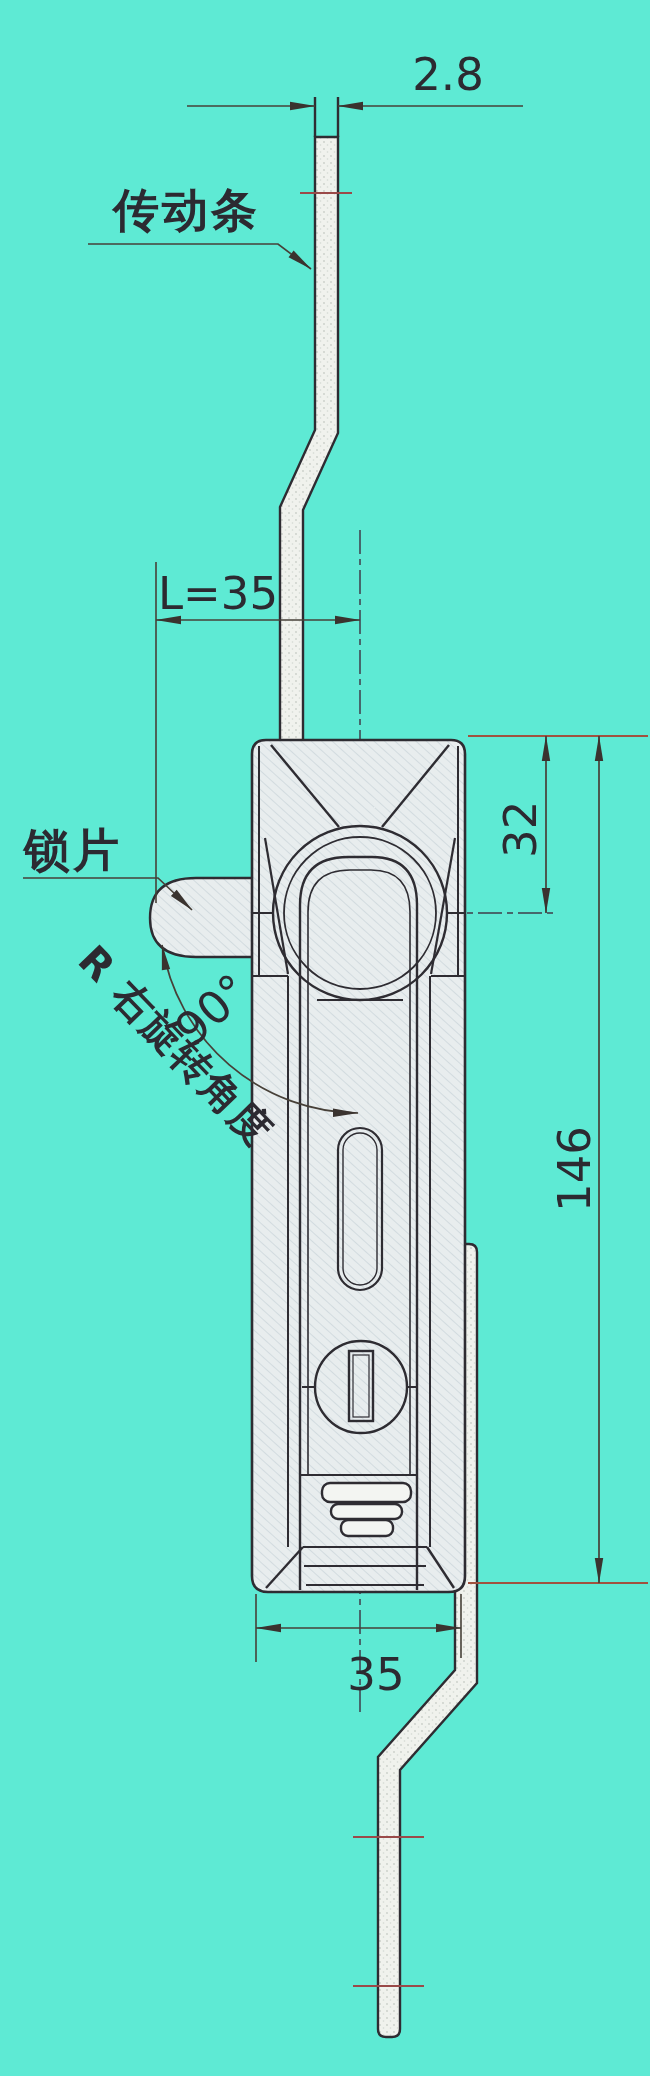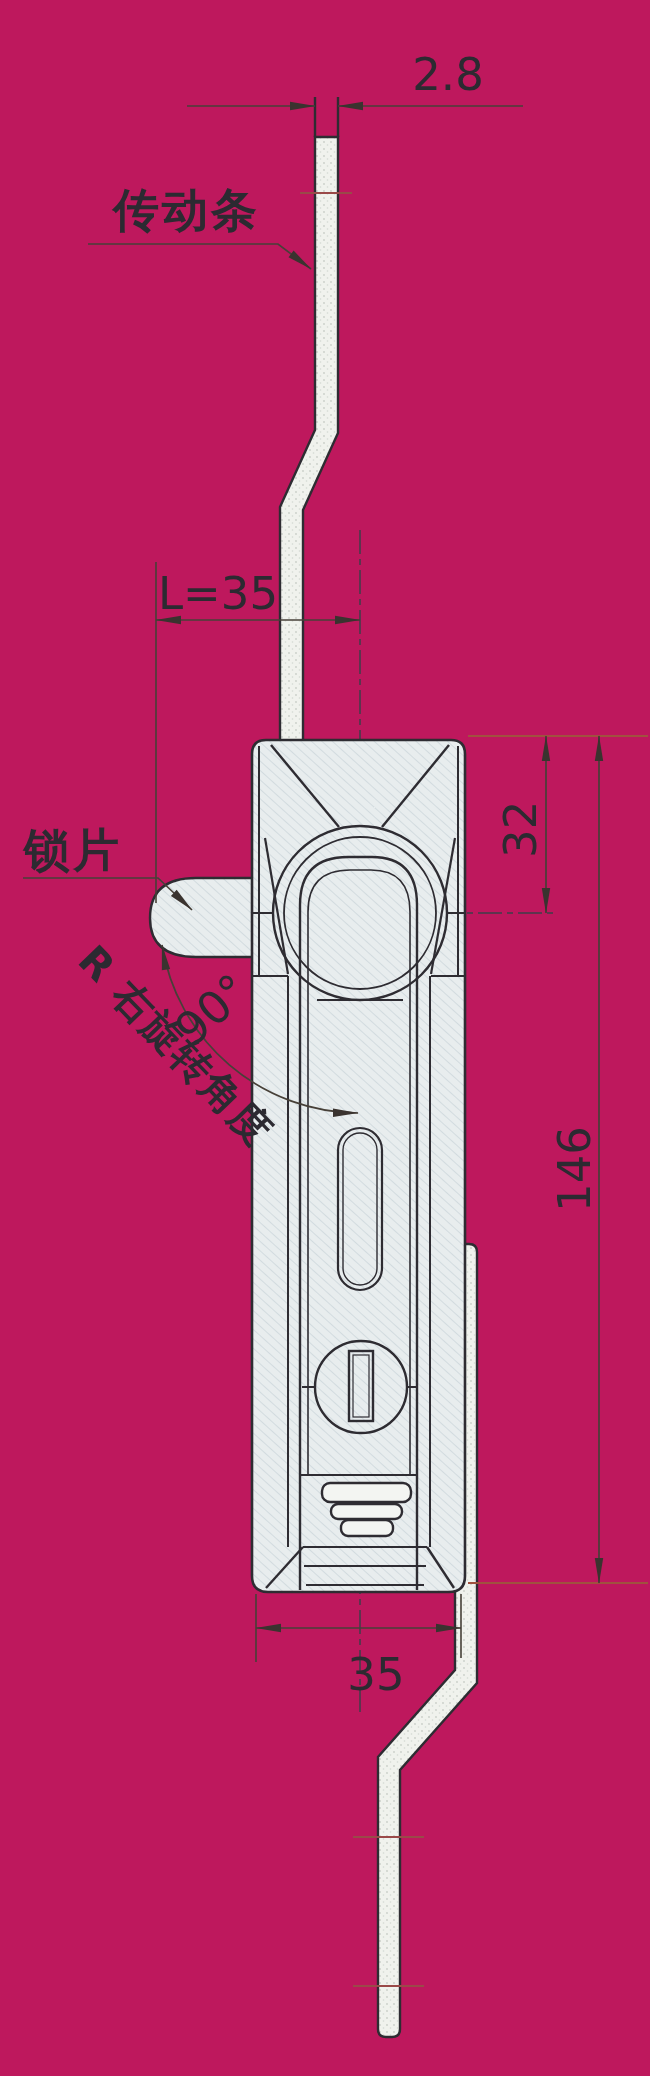--- a/index.html
+++ b/index.html
@@ -4,21 +4,21 @@
 <style>
   html, body {
     margin: 0;
     padding: 0;
     background: #fcfbf6;
   }
   .sheet {
     position: relative;
     width: 650px;
     height: 2076px;
-    background: #be185d;
+    background: #5eead4;
     overflow: hidden;
     font-family: "DejaVu Sans", "Liberation Sans", sans-serif;
   }
   svg { display: block; }
   .num {
     font-family: "DejaVu Sans", "Liberation Sans", sans-serif;
     font-size: 45px;
     fill: #2c2a31;
     font-weight: 400;
   }

